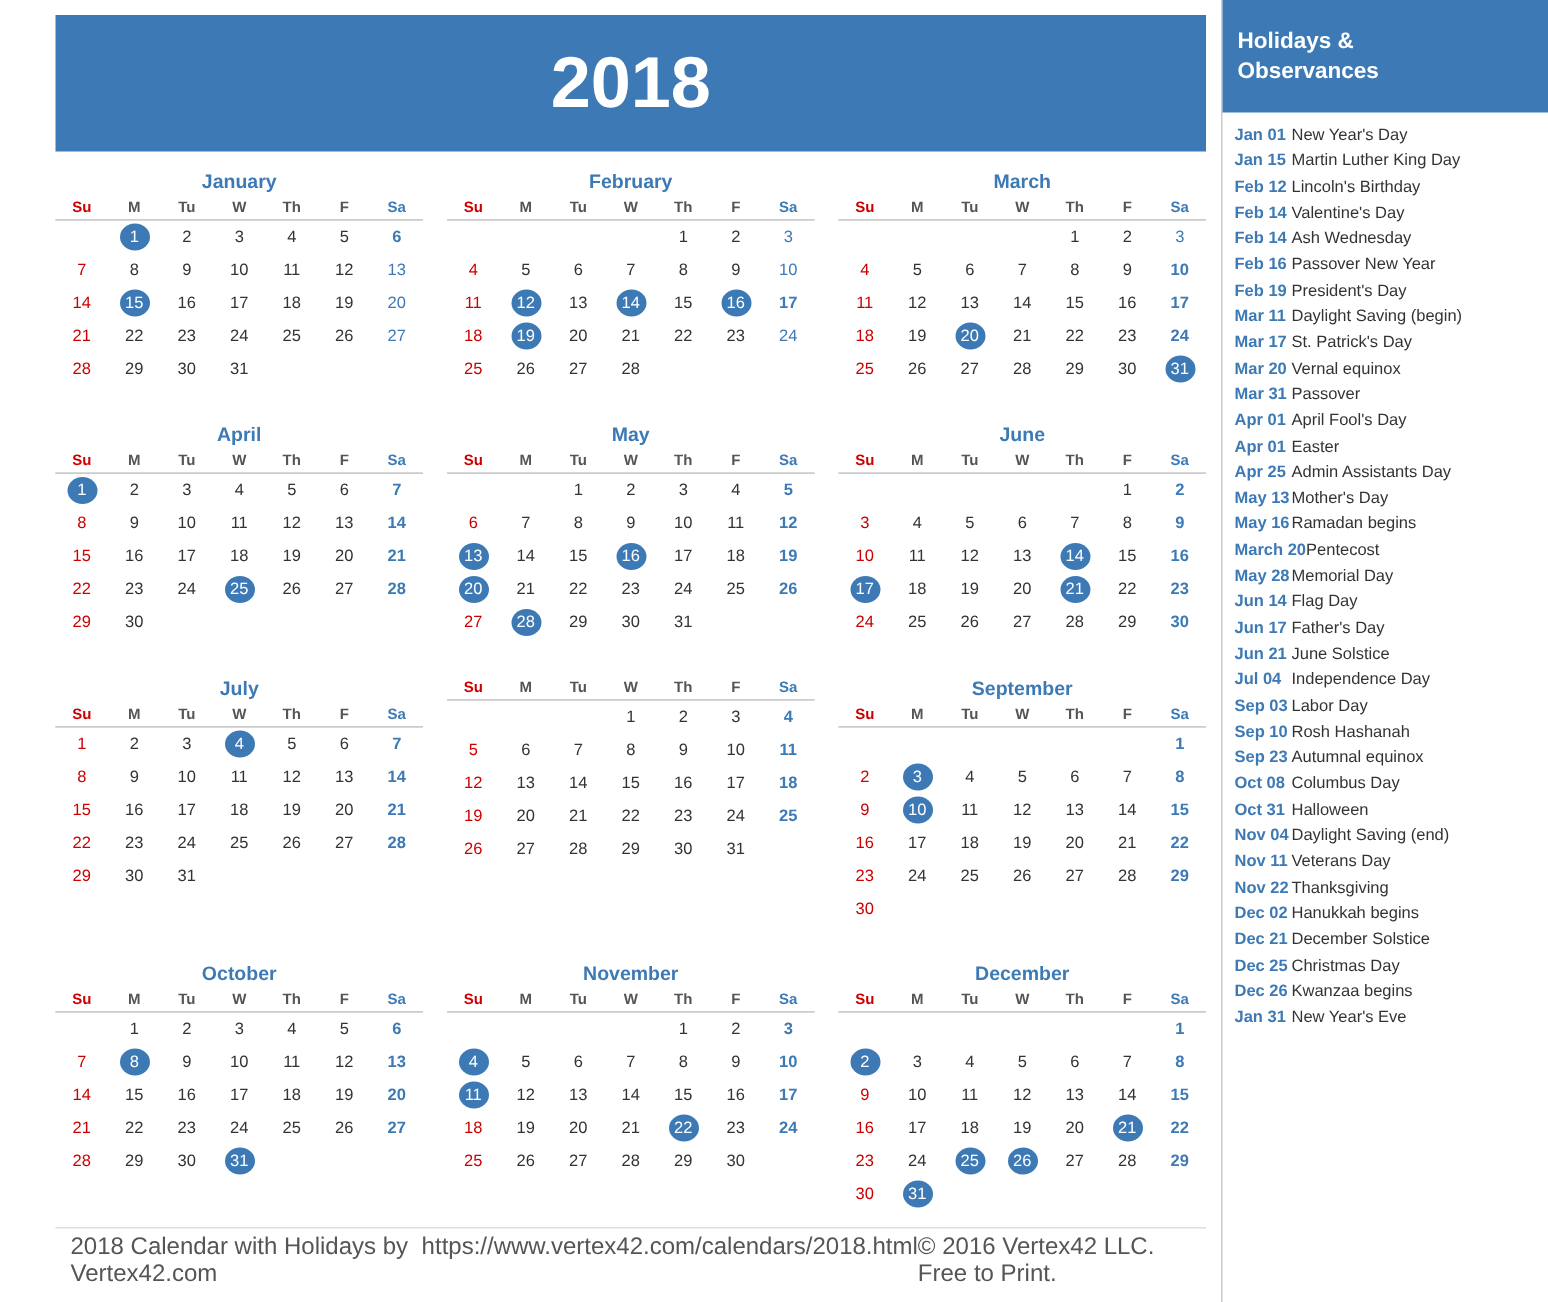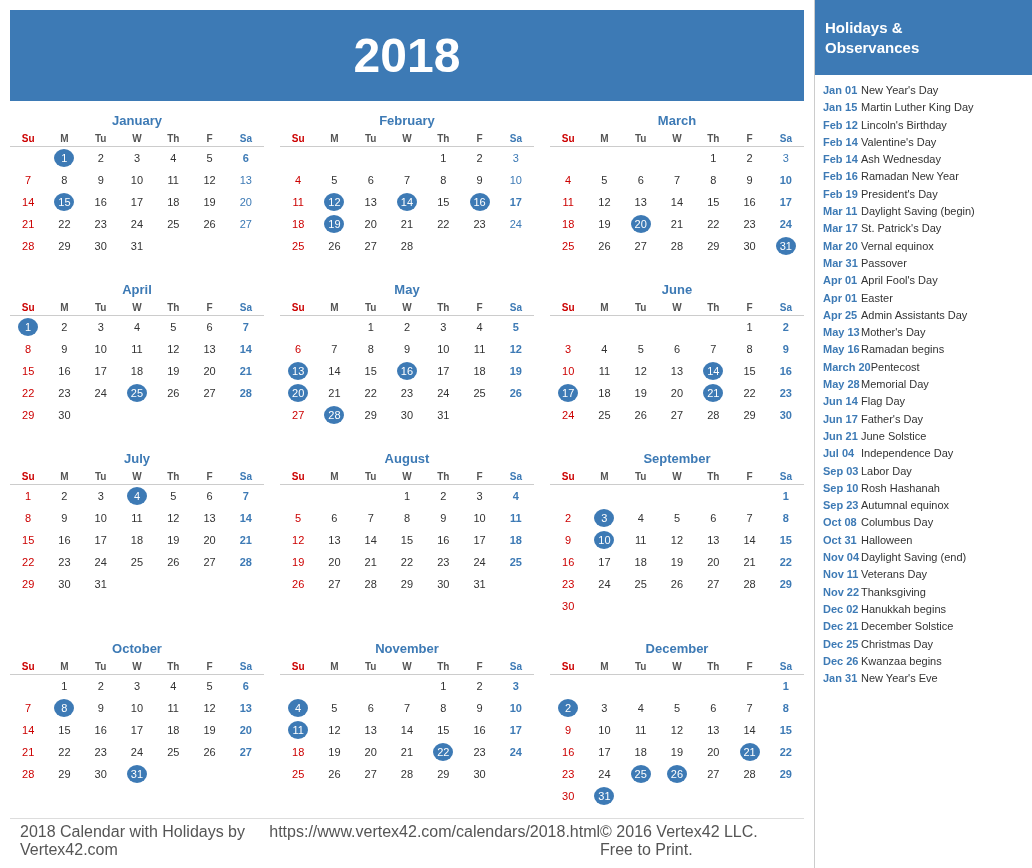--- a/index.html
+++ b/index.html
@@ -7,20 +7,21 @@
       font-family: Arial, sans-serif;
       background: #fff;
       width: 1032px;
       min-height: 868px;
       display: flex;
       flex-direction: column;
     }
     .main-wrapper {
       display: flex;
       flex: 1;
+      padding-left: 27px;
     }
     .calendar-section {
       flex: 1;
       padding: 10px 10px 5px 10px;
       display: flex;
       flex-direction: column;
     }
     .year-header {
       background: #3d7ab5;
       color: #fff;
@@ -566,21 +567,20 @@
                 <td><span class="cell-inner">31</span></td>
                 <td></td>
                 <td></td>
                 <td></td>
                 <td></td>
               </tr>
             </tbody>
           </table>
         </div>
         <div class="month-block">
-          <div class="month-name">August</div>
           <table class="month-table">
             <thead>
               <tr>
                 <th style="color: rgb(204, 0, 0);">Su</th>
                 <th>M</th>
                 <th>Tu</th>
                 <th>W</th>
                 <th>Th</th>
                 <th>F</th>
                 <th style="color: rgb(61, 122, 181);">Sa</th>
@@ -930,21 +930,21 @@
         <div class="holiday-item">
           <span class="holiday-date">Feb 14</span>
           <span class="holiday-name">Valentine's Day</span>
         </div>
         <div class="holiday-item">
           <span class="holiday-date">Feb 14</span>
           <span class="holiday-name">Ash Wednesday</span>
         </div>
         <div class="holiday-item">
           <span class="holiday-date">Feb 16</span>
-          <span class="holiday-name">Ramadan New Year</span>
+          <span class="holiday-name">Passover New Year</span>
         </div>
         <div class="holiday-item">
           <span class="holiday-date">Feb 19</span>
           <span class="holiday-name">President's Day</span>
         </div>
         <div class="holiday-item">
           <span class="holiday-date">Mar 11</span>
           <span class="holiday-name">Daylight Saving (begin)</span>
         </div>
         <div class="holiday-item">

